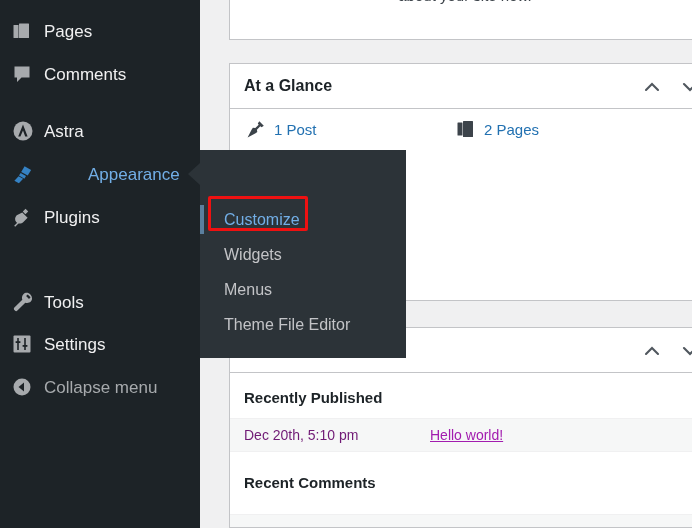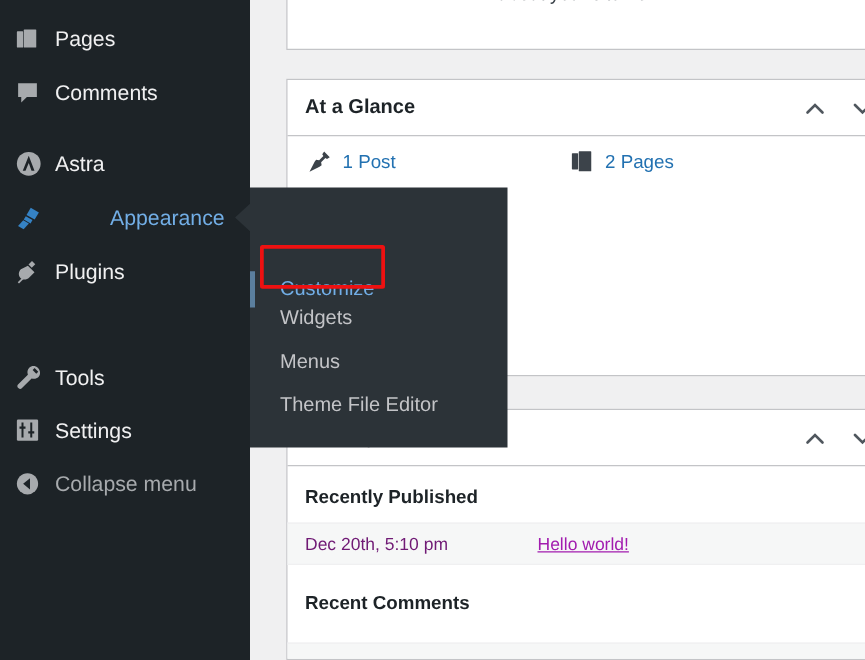--- a/index.html
+++ b/index.html
@@ -444,21 +444,21 @@
             <circle cx="10" cy="10" r="8.5" fill="currentColor"></circle>
             <path d="M12 5.5 L6.5 10 L12 14.5 Z" fill="#1d2327"></path>
           </svg>
       </span>
       <span class="menu-label">Collapse menu</span>
     </div>
   </div>
 
   <div id="submenu-arrow"></div>
   <div id="submenu">
-    <div class="sub-item current" style="top:64px;">
+    <div class="sub-item current" style="top:52px;">
       <span>Customize</span>
     </div>
     <div class="sub-item" style="top:87px;">
       <span>Widgets</span>
     </div>
     <div class="sub-item" style="top:122px;">
       <span>Menus</span>
     </div>
     <div class="sub-item" style="top:157px;">
       <span>Theme File Editor</span>

